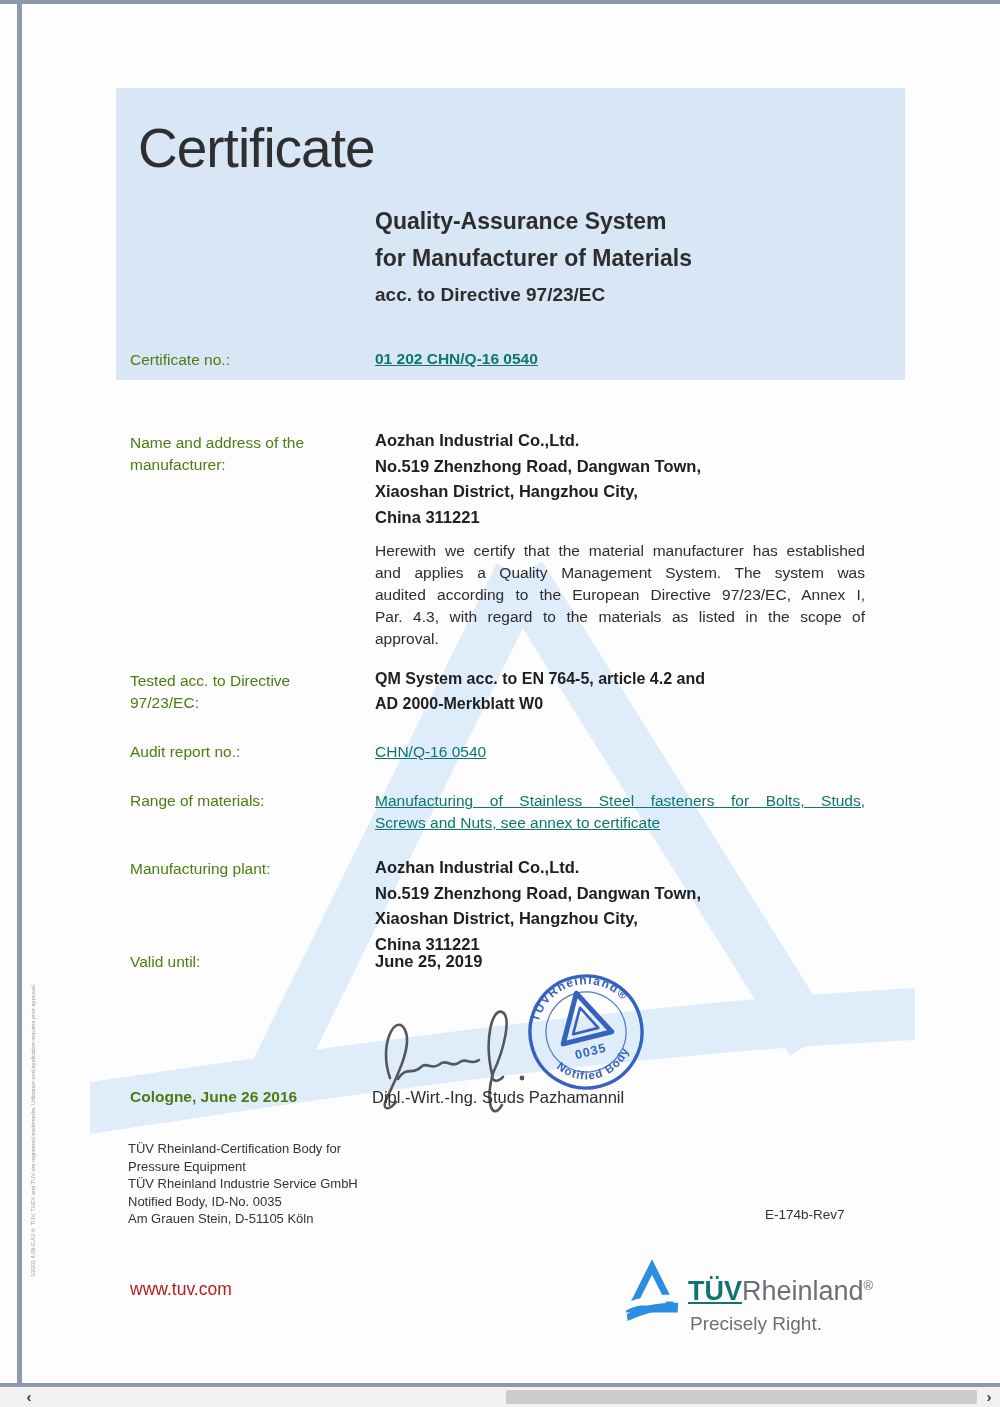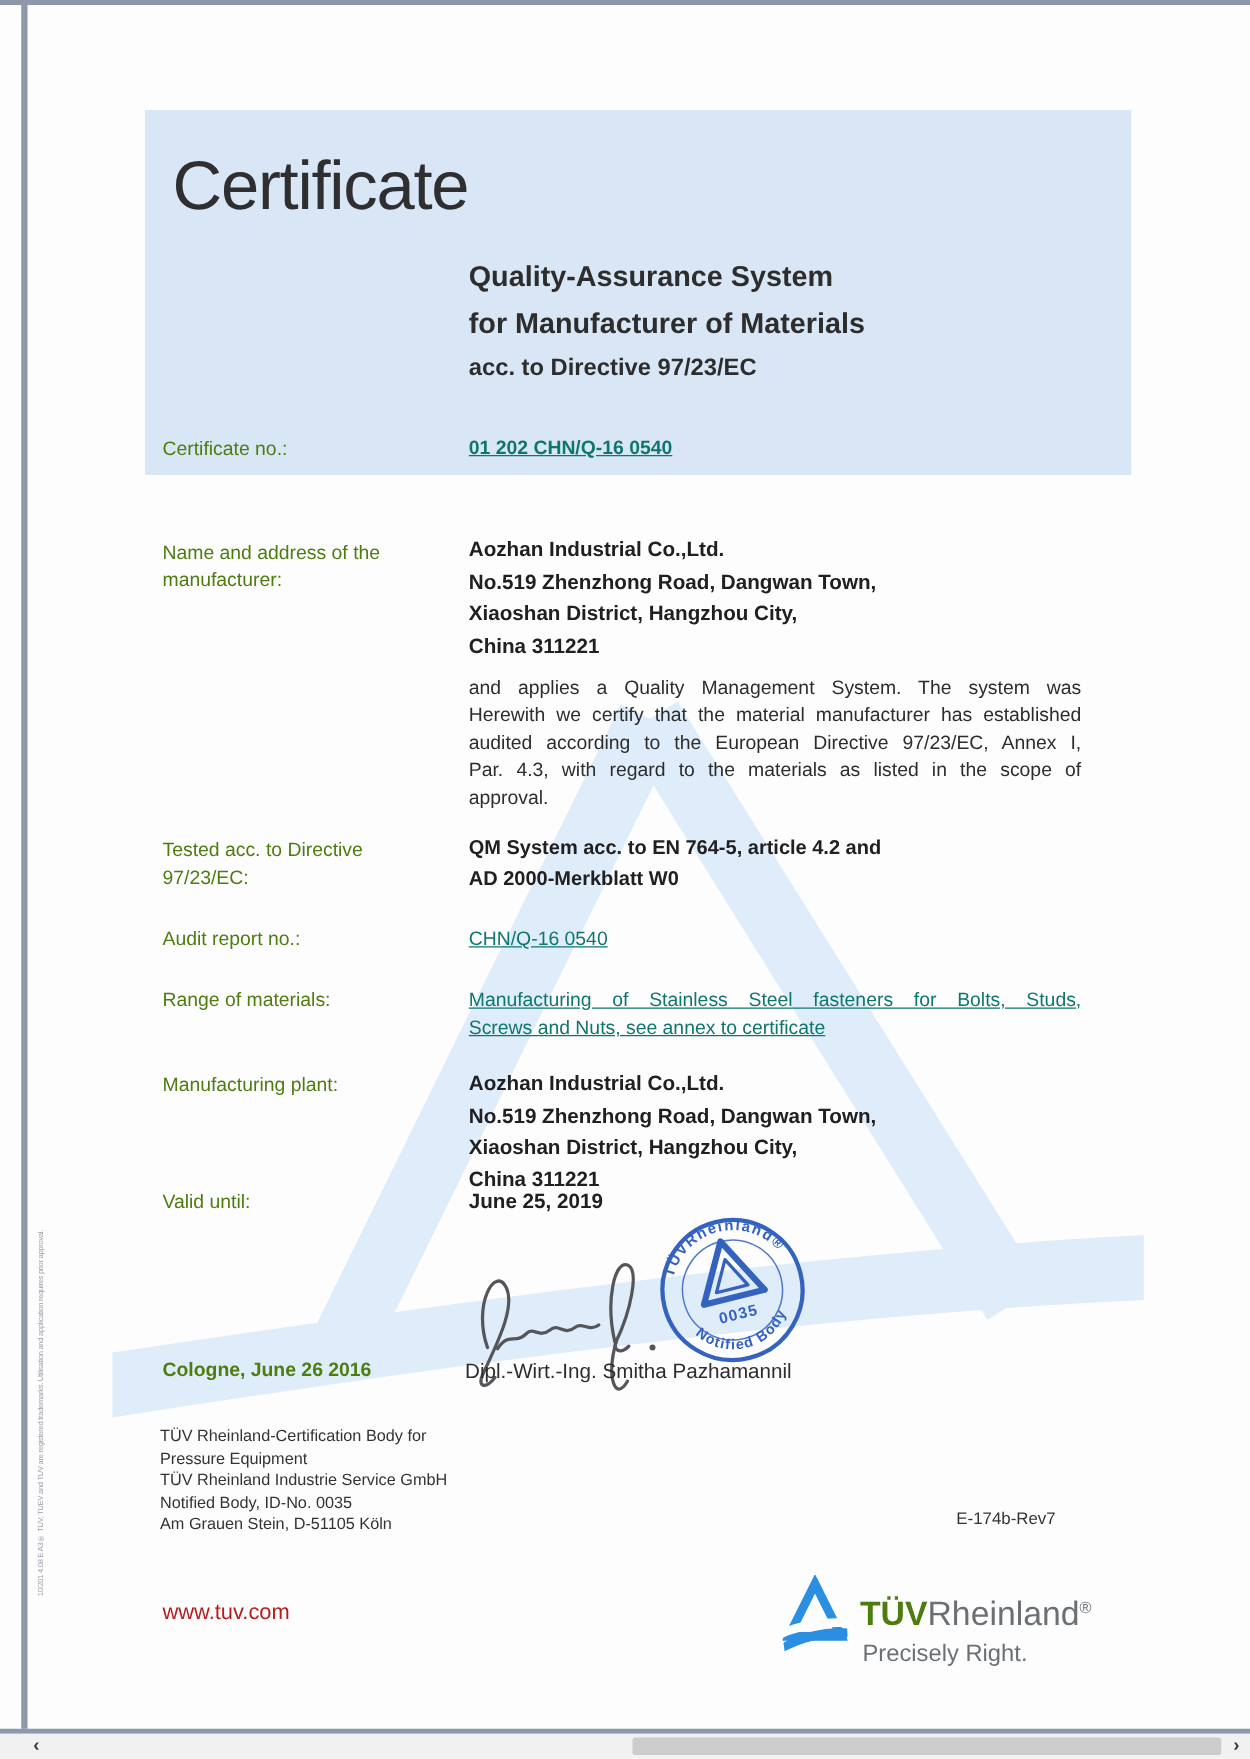--- a/index.html
+++ b/index.html
@@ -32,21 +32,21 @@
   .jline{width:490px;text-align:justify;text-align-last:justify;}
   .statement{font-size:15.5px;line-height:22px;width:490px;}
   .footnote{font-size:13px;line-height:17.6px;color:#333;}
   .vert-note{
     left:30px;top:965px;height:312px;width:13px;overflow:hidden;
     writing-mode:vertical-rl;transform:rotate(180deg);
     font-size:6px;letter-spacing:-0.2px;color:#9aa0a8;white-space:nowrap;
   }
   .url{left:130px;top:1279px;font-size:17.5px;color:#b91c1c;}
   .logo-text{left:688px;top:1276px;font-size:27px;color:#6b7075;white-space:nowrap;}
-  .logo-text b{color:#4d7c0f;font-weight:bold;}
+  .logo-text b{color:#0f766e;font-weight:bold;text-decoration:underline;}
   .logo-text sup{font-size:13px;}
   .tagline{left:690px;top:1313px;font-size:19px;color:#6b7075;}
   .formno{left:765px;top:1207px;font-size:13.5px;color:#333;}
   svg{display:block;}
 </style>
 </head>
 <body>
 
 <svg class="abs" style="left:0;top:0;" width="1000" height="1385" viewBox="0 0 1000 1385">
   <g stroke="#dfecfa" stroke-width="52" fill="none">
@@ -70,22 +70,22 @@
   <div>manufacturer:</div>
 </div>
 <div class="abs valb" style="left:375px;top:428px;">
   <div>Aozhan Industrial Co.,Ltd.</div>
   <div>No.519 Zhenzhong Road, Dangwan Town,</div>
   <div>Xiaoshan District, Hangzhou City,</div>
   <div>China 311221</div>
 </div>
 
 <div class="abs statement" style="left:375px;top:540px;">
+  <div class="jline">Herewith we certify that the material manufacturer has established</div>
   <div class="jline">and applies a Quality Management System. The system was</div>
-  <div class="jline">Herewith we certify that the material manufacturer has established</div>
   <div class="jline">audited according to the European Directive 97/23/EC, Annex I,</div>
   <div class="jline">Par. 4.3, with regard to the materials as listed in the scope of</div>
   <div>approval.</div>
 </div>
 
 <div class="abs lbl" style="left:130px;top:670px;">
   <div>Tested acc. to Directive</div>
   <div>97/23/EC:</div>
 </div>
 <div class="abs valb" style="left:375px;top:666px;font-size:16px;line-height:25px;">
@@ -137,21 +137,21 @@
   <g stroke="#55565a" stroke-width="2.6" fill="none" stroke-linecap="round">
     <path d="M18,100 C6,66 24,34 33,52 C41,68 24,100 14,122 C10,131 16,134 24,124"></path>
     <path d="M26,101 C35,87 40,98 49,89 C55,83 59,93 68,86 C75,80 79,91 88,84 C94,79 99,88 107,82"></path>
     <path d="M120,96 C112,62 120,30 130,34 C140,38 132,72 121,95 C118,102 124,106 131,99"></path>
     <path d="M121,95 C113,124 120,144 130,127"></path>
   </g>
   <circle cx="150" cy="100" r="2.4" fill="#55565a"></circle>
 </svg>
 
 <div class="abs lbl" style="left:130px;top:1086px;font-weight:bold;">Cologne, June 26 2016</div>
-<div class="abs" style="left:372px;top:1088px;font-size:16.5px;">Dipl.-Wirt.-Ing. Smitha Pazhamannil</div>
+<div class="abs" style="left:372px;top:1088px;font-size:16.5px;">Dipl.-Wirt.-Ing. Studs Pazhamannil</div>
 
 <div class="abs footnote" style="left:128px;top:1140px;">
   <div>TÜV Rheinland-Certification Body for</div>
   <div>Pressure Equipment</div>
   <div>TÜV Rheinland Industrie Service GmbH</div>
   <div>Notified Body, ID-No. 0035</div>
   <div>Am Grauen Stein, D-51105 Köln</div>
 </div>
 <div class="abs formno">E-174b-Rev7</div>
 

